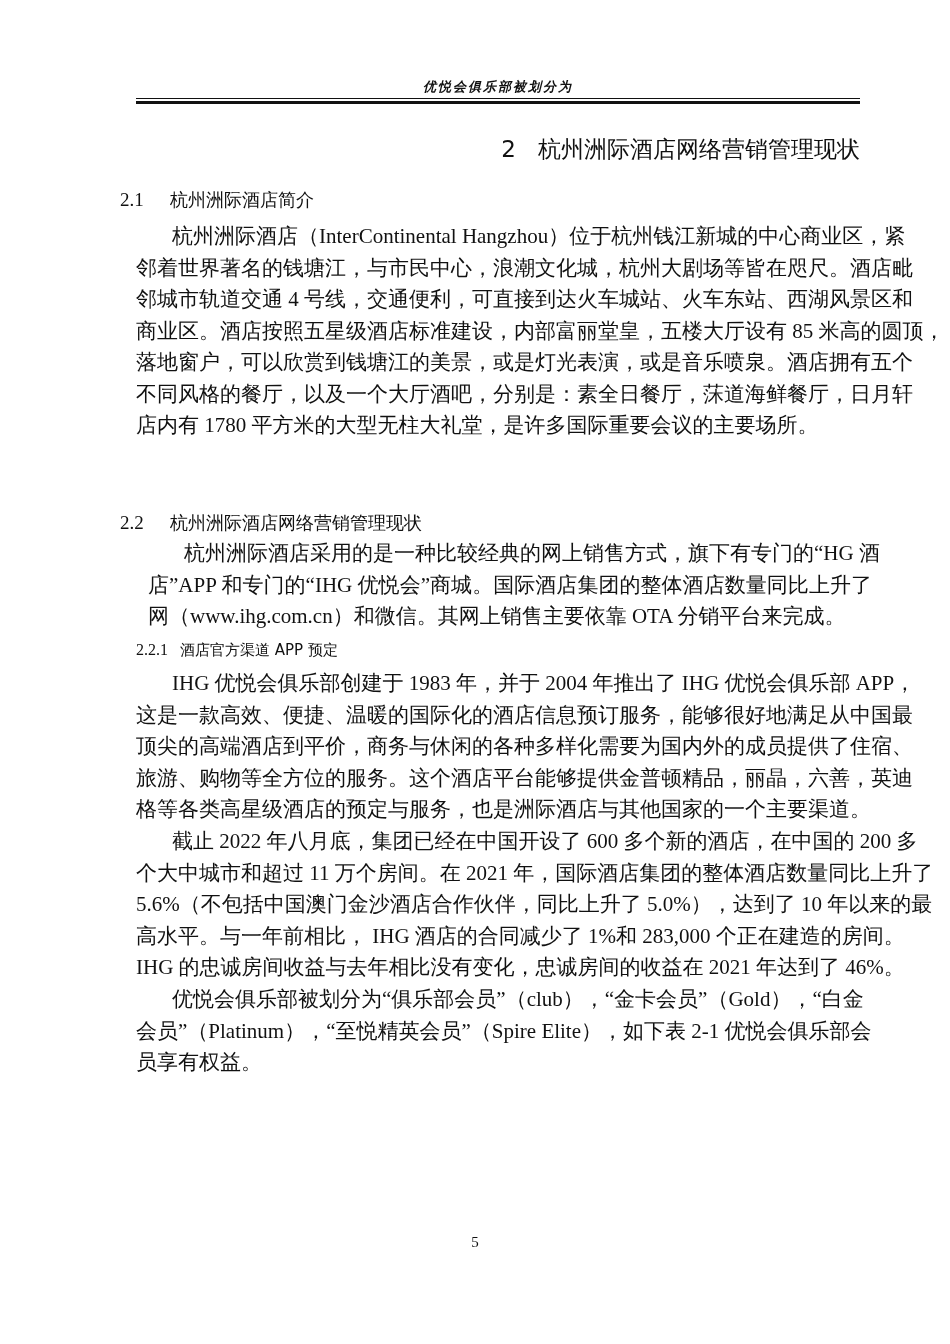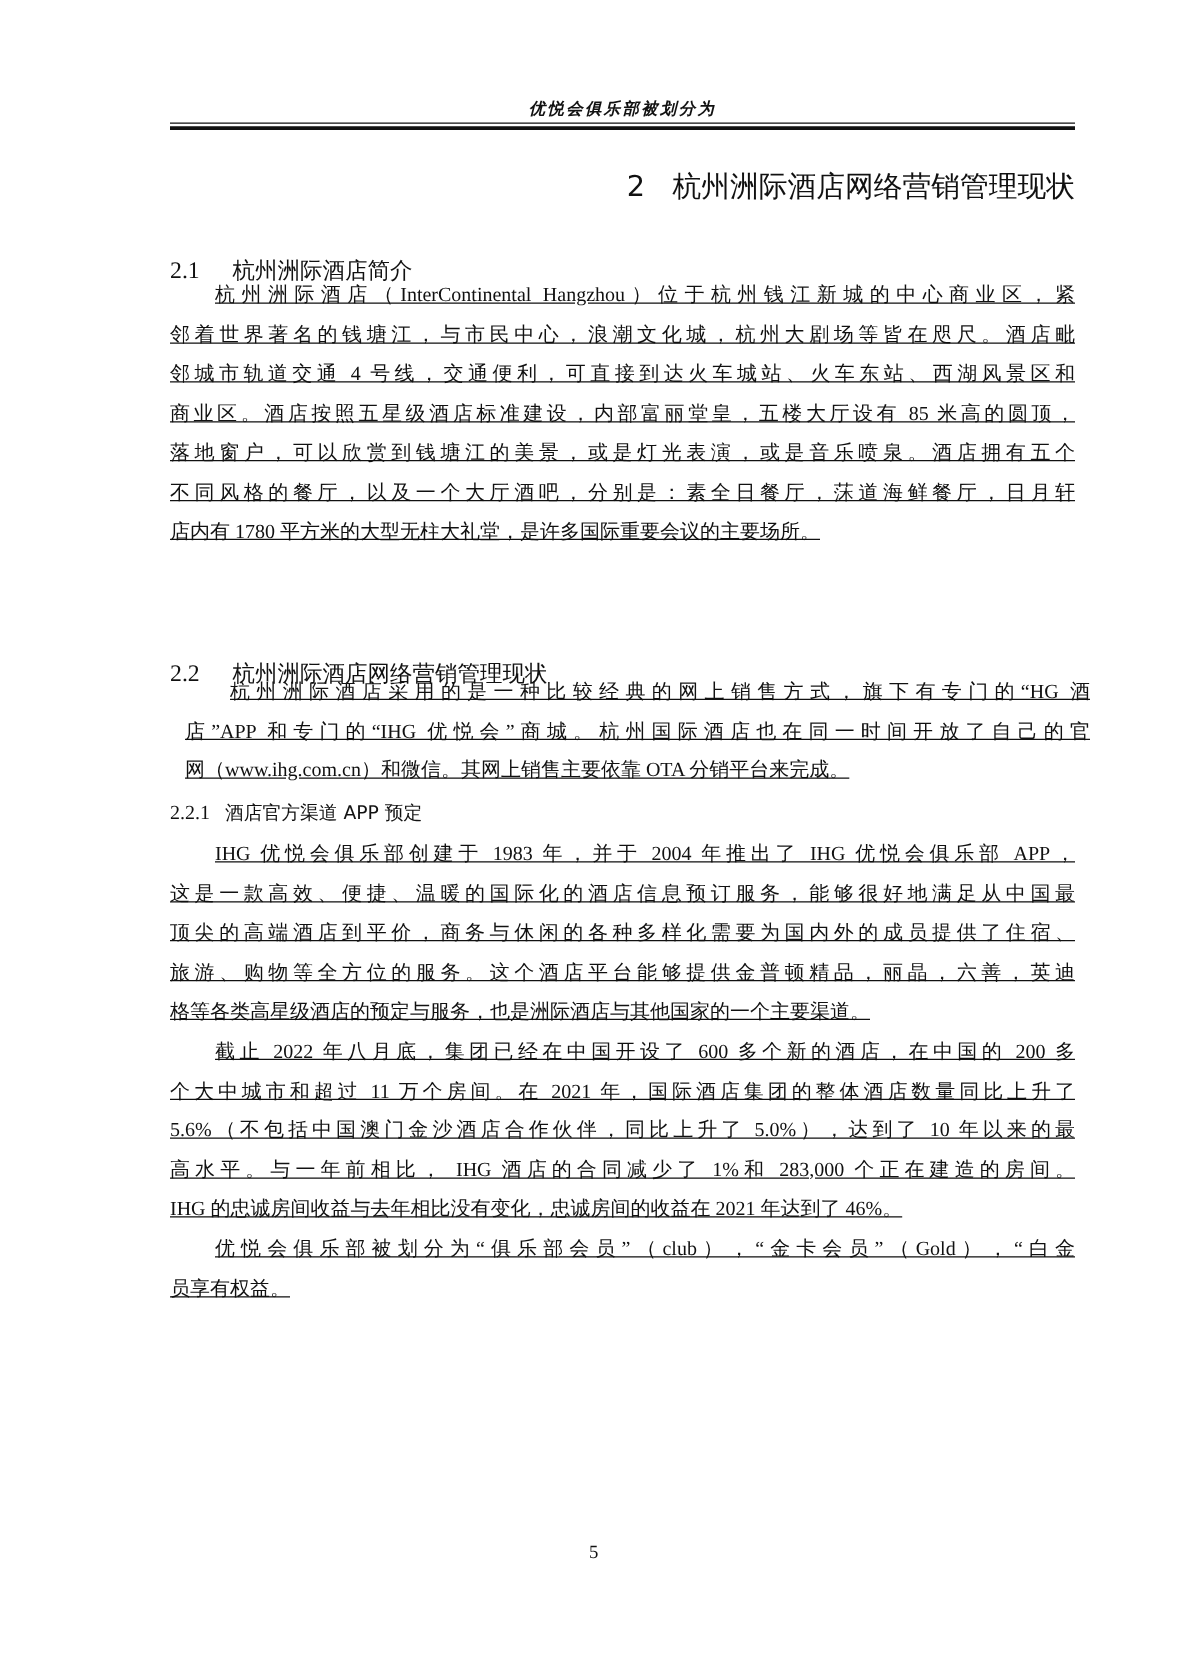--- a/index.html
+++ b/index.html
@@ -6,27 +6,27 @@
   body { width: 950px; height: 1344px; position: relative; overflow: hidden;
          font-family: "DejaVu Serif", "Liberation Serif", serif; color: #111; }
   .page { position: absolute; left: 0; top: 0; width: 950px; height: 1344px; }
   .header-title { position: absolute; left: 136px; width: 724px; top: 78px; text-align: center;
          font-family: "DejaVu Serif", serif; font-size: 13px; font-weight: bold; letter-spacing: 2px; font-style: italic; }
   .rule-thin { position: absolute; left: 136px; width: 724px; top: 98px; height: 1px; background: #111; }
   .rule-thick { position: absolute; left: 136px; width: 724px; top: 101px; height: 3px; background: #111; }
   .chapter-title { position: absolute; left: 136px; width: 724px; top: 134px; text-align: right;
          font-family: "DejaVu Sans", sans-serif; font-size: 23px; }
   .chapter-title .num { margin-right: 22px; }
-  .h2 { position: absolute; left: 136px; font-family: "DejaVu Sans", sans-serif; font-size: 18px; margin-top: 16px; }
+  .h2 { position: absolute; left: 120px; font-family: "DejaVu Sans", sans-serif; font-size: 18px; }
   .h2 .num { display: inline-block; width: 50px; font-family: "Liberation Serif", serif; font-size: 19px; }
   .h3 { position: absolute; left: 136px; font-family: "DejaVu Sans", sans-serif; font-size: 15px; }
   .h3 .num { display: inline-block; width: 44px; font-family: "Liberation Serif", serif; font-size: 16px; }
   .para { position: absolute; left: 136px; width: 724px; }
   .line { height: 31.5px; line-height: 31.5px; font-family: "Liberation Serif", "DejaVu Serif", serif;
-          font-size: 16px; white-space: nowrap; text-align: justify; text-align-last: justify; text-decoration: underline; }
+          font-size: 21px; white-space: nowrap; text-align: justify; text-align-last: justify; }
   .line.last { text-align-last: left; }
   .line.indent { padding-left: 36px; }
   .page-number { position: absolute; left: 0; width: 950px; top: 1234px; text-align: center;
          font-family: "Liberation Serif", serif; font-size: 15px; }
 </style>
 </head>
 <body>
 
 <div class="page">
 
@@ -49,21 +49,21 @@
     <div class="line">落地窗户，可以欣赏到钱塘江的美景，或是灯光表演，或是音乐喷泉。酒店拥有五个</div>
     <div class="line">不同风格的餐厅，以及一个大厅酒吧，分别是：素全日餐厅，莯道海鲜餐厅，日月轩</div>
     <div class="line last">店内有 1780 平方米的大型无柱大礼堂，是许多国际重要会议的主要场所。</div>
   </div>
 
   <div class="h2" style="top:511px;">
     <span class="num">2.2</span><span>杭州洲际酒店网络营销管理现状</span>
   </div>
   <div class="para" style="top:538px;margin-left:12px;">
     <div class="line indent">杭州洲际酒店采用的是一种比较经典的网上销售方式，旗下有专门的“HG 酒</div>
-    <div class="line">店”APP 和专门的“IHG 优悦会”商城。杭州国际酒店也在同一时间开放了自己的官</div>
+    <div class="line">店”APP 和专门的“IHG 优悦会”商城。国际酒店集团的整体酒店数量同比上升了</div>
     <div class="line last">网（www.ihg.com.cn）和微信。其网上销售主要依靠  OTA 分销平台来完成。</div>
   </div>
 
   <div class="h3" style="top:641px;">
     <span class="num">2.2.1</span><span>酒店官方渠道 APP 预定</span>
   </div>
   <div class="para" style="top:668px;">
     <div class="line indent">IHG 优悦会俱乐部创建于 1983 年，并于 2004 年推出了 IHG 优悦会俱乐部  APP，</div>
     <div class="line">这是一款高效、便捷、温暖的国际化的酒店信息预订服务，能够很好地满足从中国最</div>
     <div class="line">顶尖的高端酒店到平价，商务与休闲的各种多样化需要为国内外的成员提供了住宿、</div>
@@ -72,17 +72,18 @@
   </div>
   <div class="para" style="top:826px;">
     <div class="line indent">截止 2022 年八月底，集团已经在中国开设了 600 多个新的酒店，在中国的 200 多</div>
     <div class="line">个大中城市和超过 11 万个房间。在 2021 年，国际酒店集团的整体酒店数量同比上升了</div>
     <div class="line">5.6%（不包括中国澳门金沙酒店合作伙伴，同比上升了 5.0%），达到了 10 年以来的最</div>
     <div class="line">高水平。与一年前相比，  IHG 酒店的合同减少了 1%和 283,000 个正在建造的房间。</div>
     <div class="line last">IHG 的忠诚房间收益与去年相比没有变化，忠诚房间的收益在 2021 年达到了 46%。</div>
   </div>
   <div class="para" style="top:984px;">
     <div class="line indent">优悦会俱乐部被划分为“俱乐部会员”（club），“金卡会员”（Gold），“白金</div>
+    <div class="line">会员”（Platinum），“至悦精英会员”（Spire  Elite），如下表 2-1 优悦会俱乐部会</div>
     <div class="line last">员享有权益。</div>
   </div>
 
   <div class="page-number">5</div>
 </div>
 
 </body></html>

